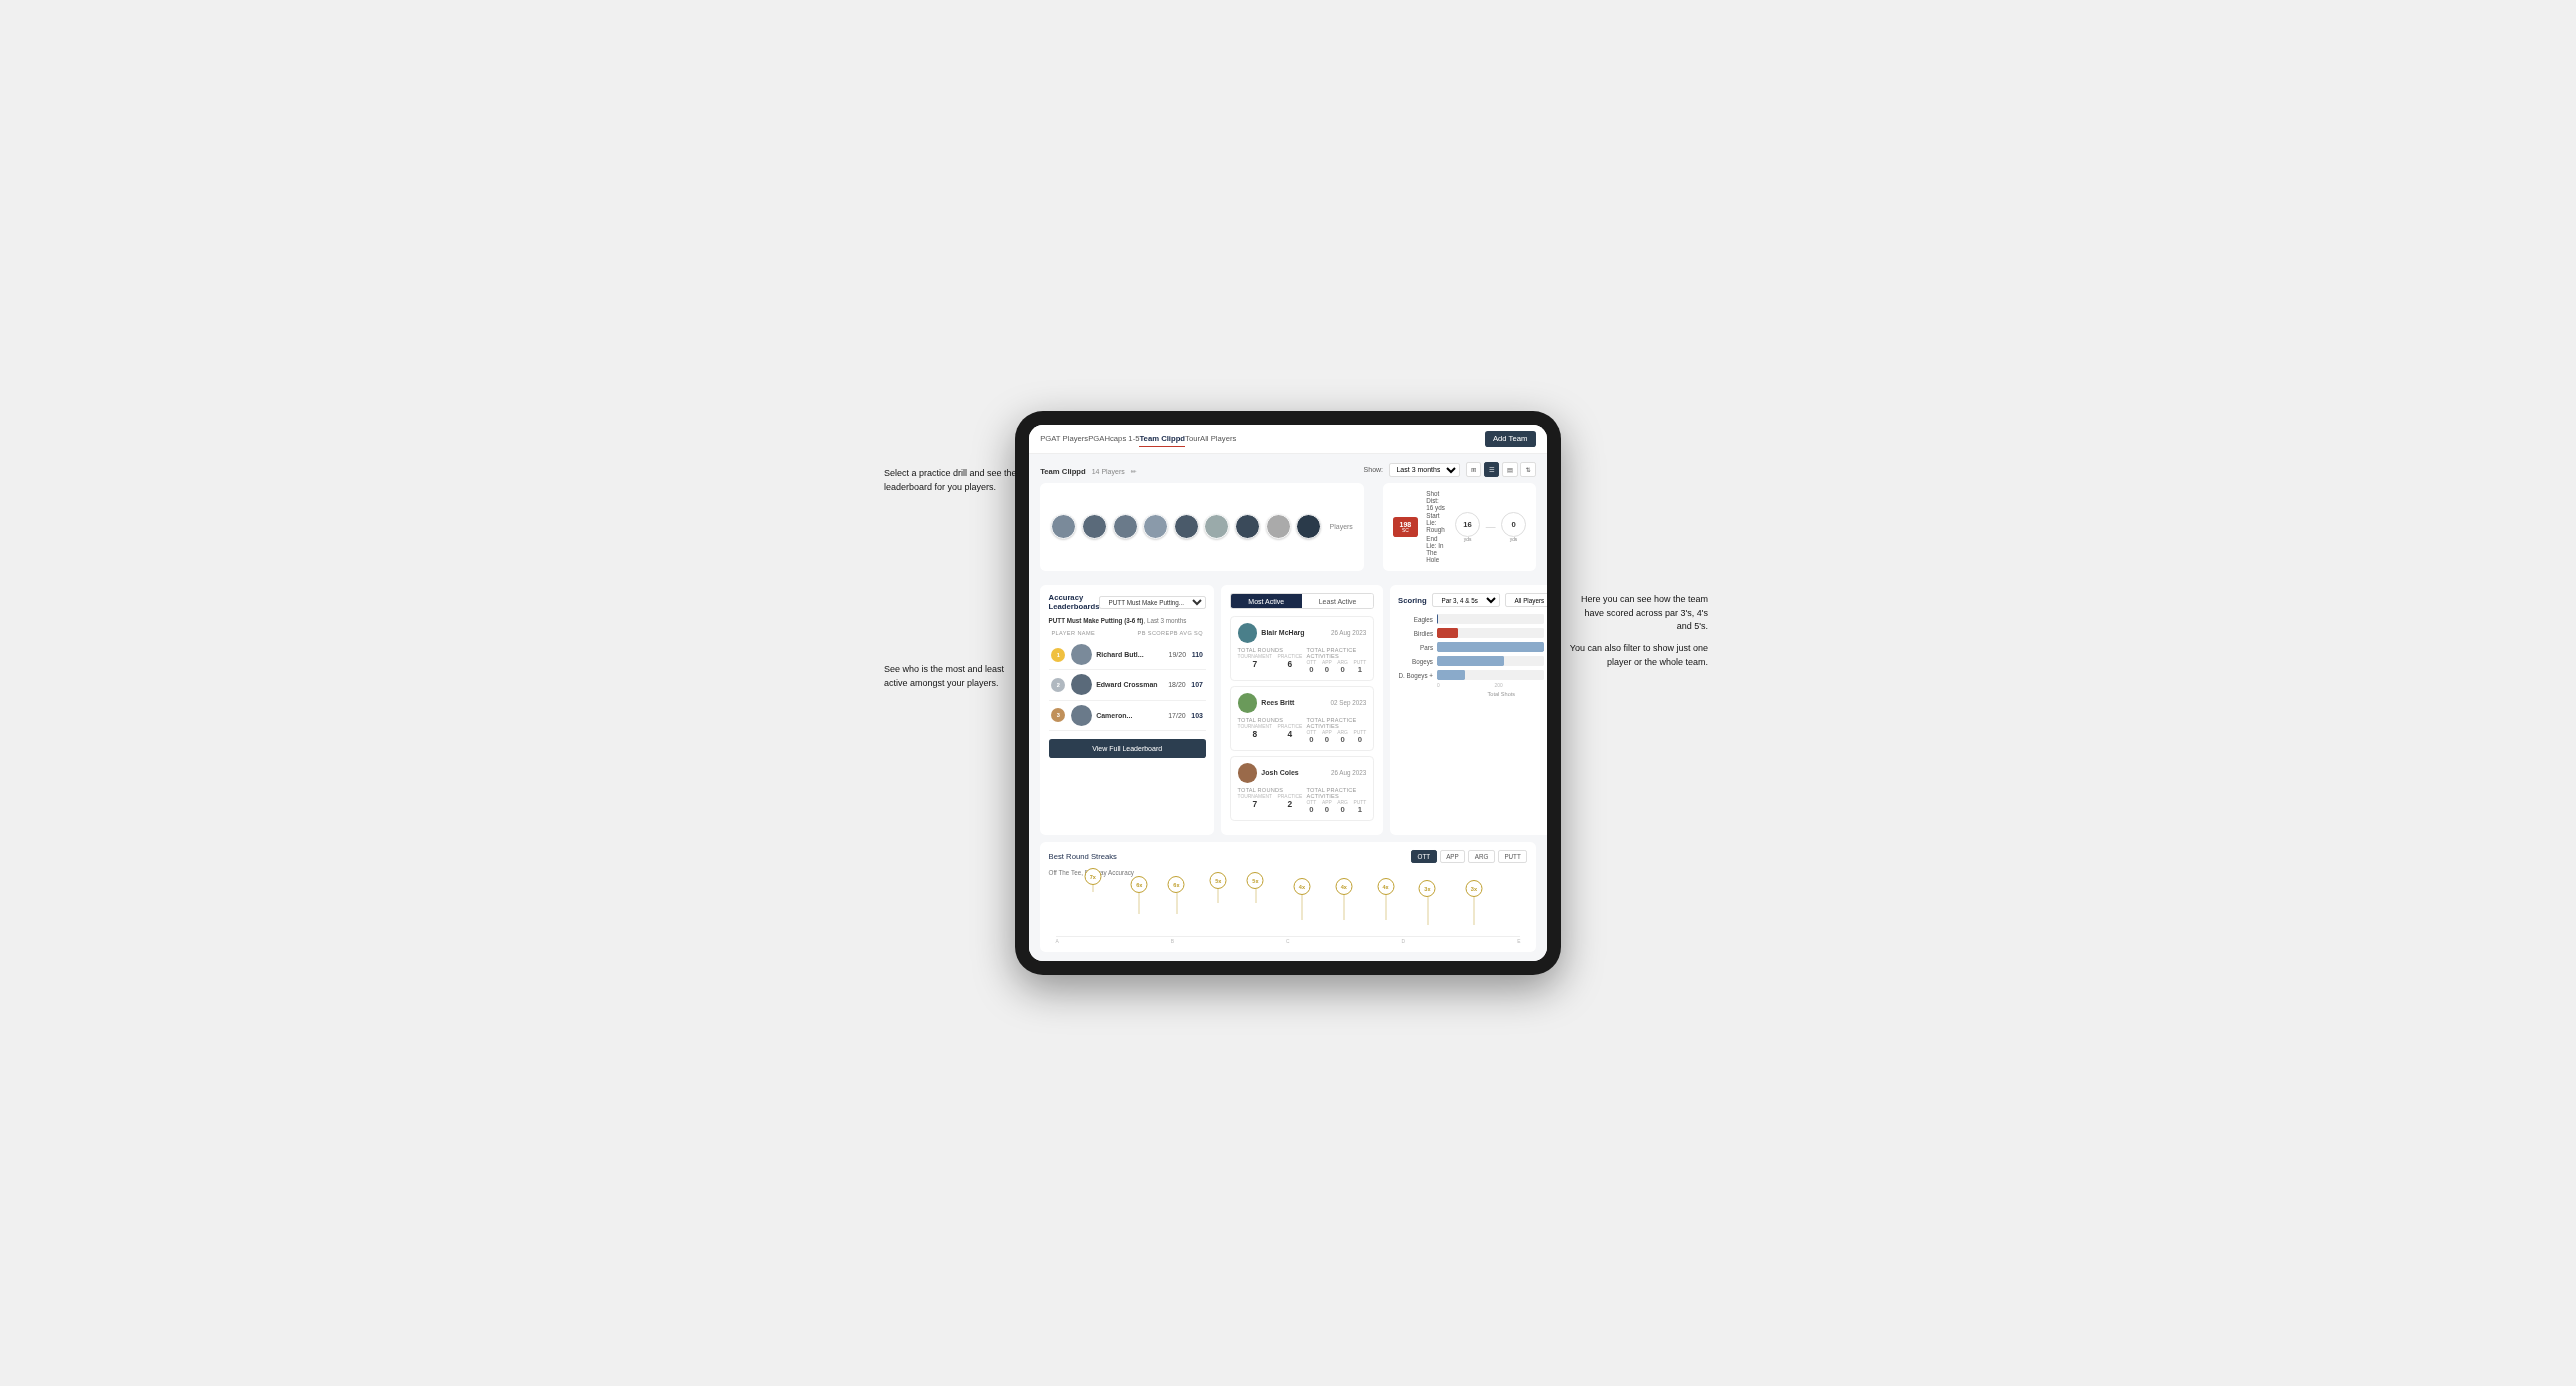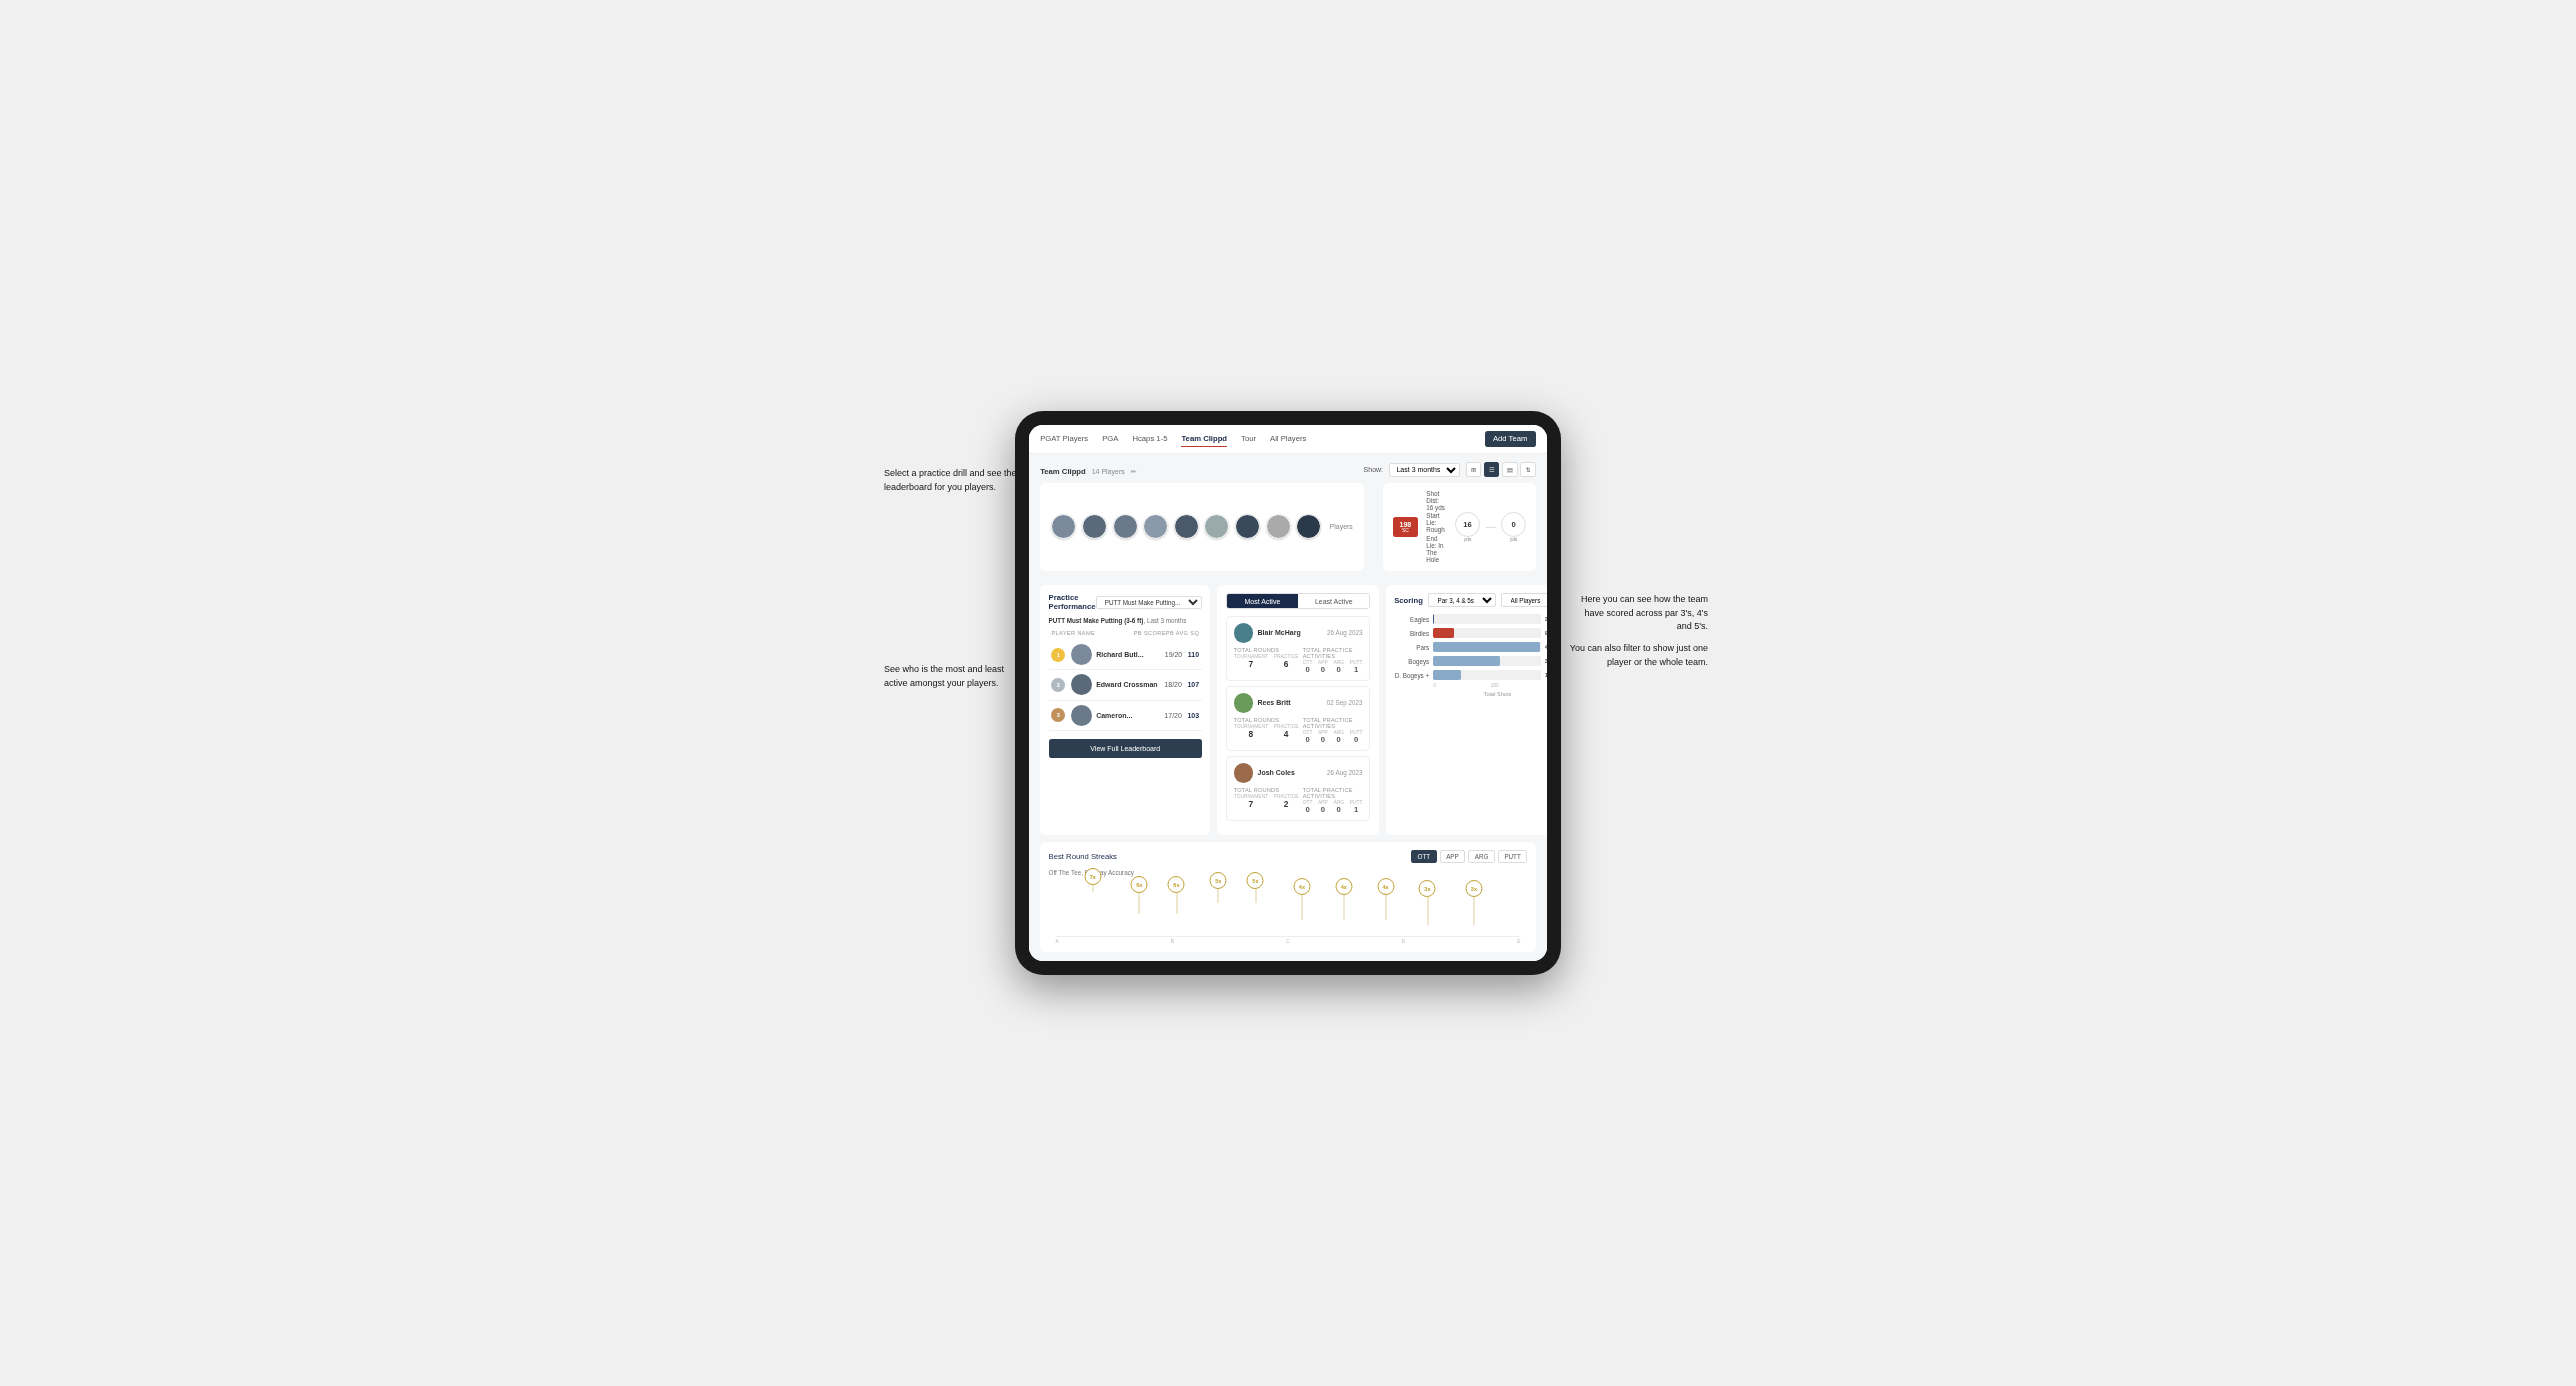--- a/index.html
+++ b/index.html
@@ -110,21 +110,20 @@
       color: #fff;
       font-size: 7px;
     }
 
     
     .sub-nav {
       display: flex;
       align-items: center;
       padding: 5.6px 11.2px;
       border-bottom: 0.7px solid #eee;
-      gap: 14px;
       background: #fff;
     }
     .sub-nav-link {
       font-size: 7.7px;
       color: #555;
       cursor: pointer;
       padding: 2.8px 0;
     }
     .sub-nav-link.active {
       color: #1a2a4a;
@@ -725,21 +724,21 @@
                 <div class="shot-circle-label">yds</div>
               </div>
             </div>
           </div>
         </div>
 
         <div class="three-cols">
 
           <div class="panel">
             <div class="panel-header">
-              <span class="panel-title">Practice Performance</span>
+              <span class="panel-title">Accuracy Leaderboards</span>
               <select class="panel-select">
                 <option>PUTT Must Make Putting...</option>
               </select>
             </div>
             <div class="panel-subtitle">
               <strong>PUTT Must Make Putting (3-6 ft)</strong>,
               <span>Last 3 months</span>
             </div>
             <div class="lb-header">
               <span>PLAYER NAME</span>

